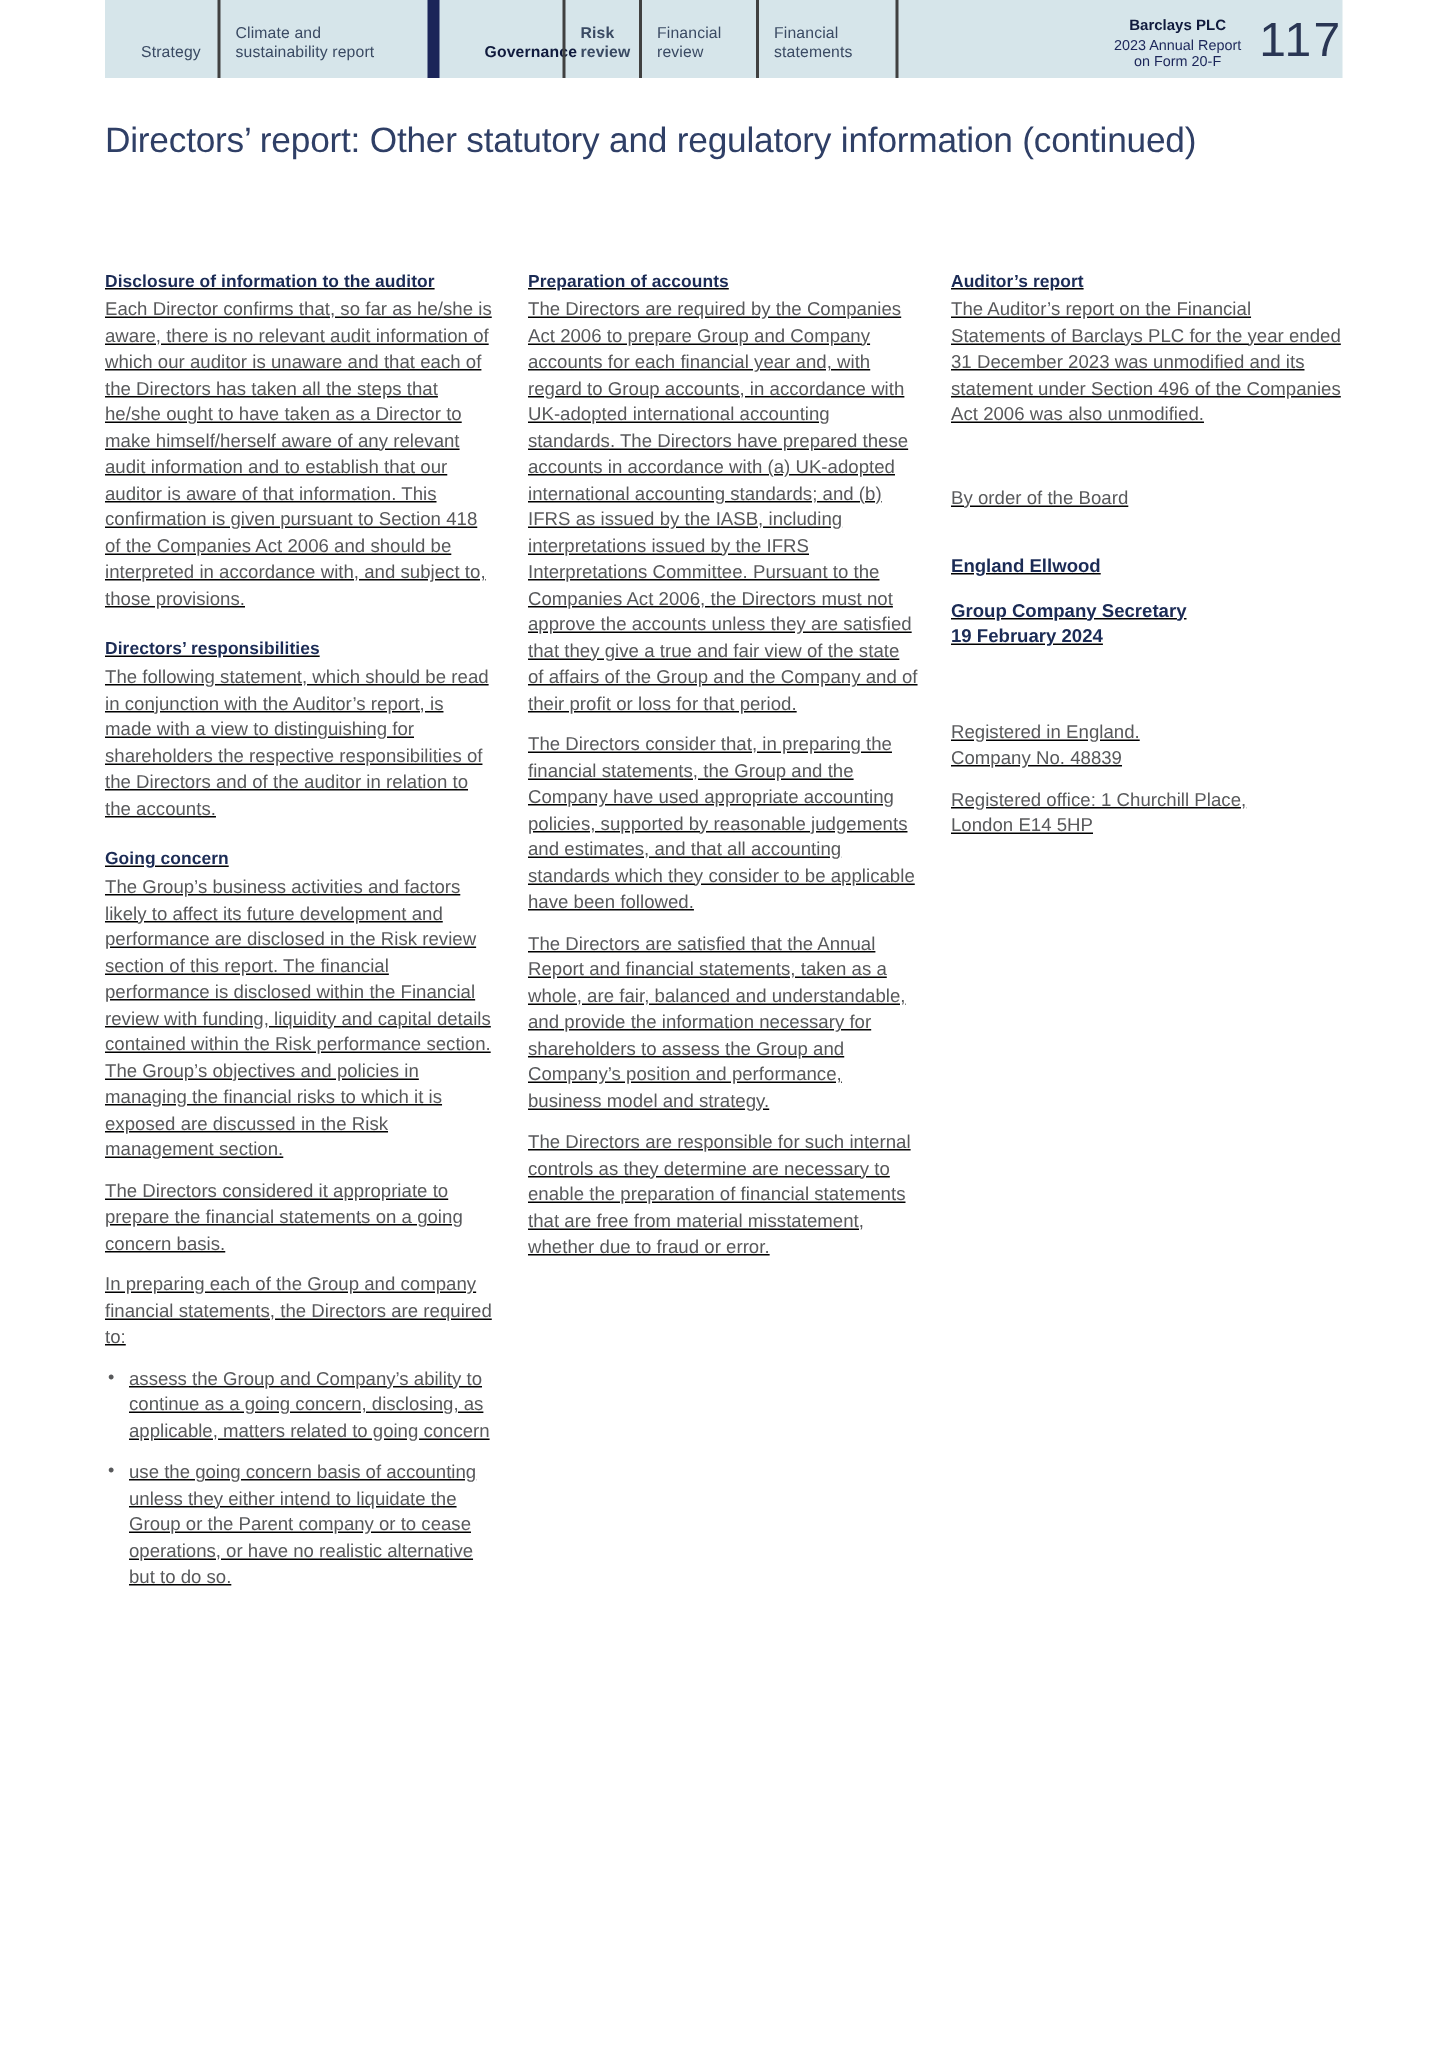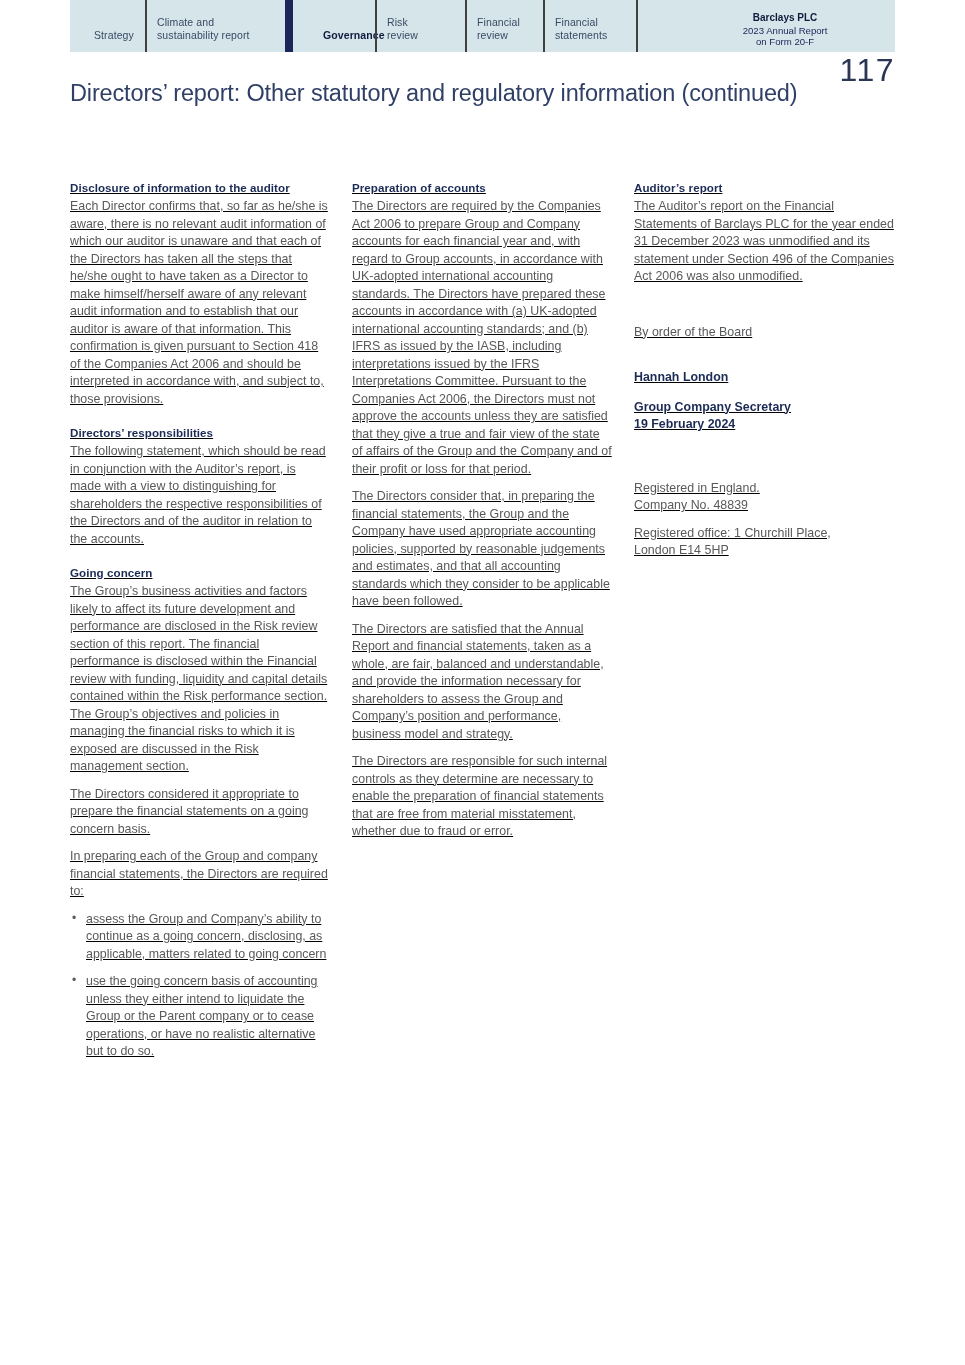--- a/index.html
+++ b/index.html
@@ -46,21 +46,21 @@
     border-left: 8px solid #1b2559;
     font-weight: bold;
     color: #101a3d;
     padding-left: 30px;
   }
   .nav-tab .line { display: block; white-space: nowrap; }
 
   .nav-tab.w-strategy        { width: 75px; }
   .nav-tab.w-climate         { width: 140px; }
   .nav-tab.w-governance      { width: 90px; }
-  .nav-tab.w-risk            { width: 90px; }
+  .nav-tab.w-risk            { width: 51px; font-weight: bold; }
   .nav-tab.w-finreview       { width: 78px; }
   .nav-tab.w-finstatements   { width: 93px; }
   .nav-tab.w-spacer          { flex: 1 1 auto; }
 
   
   .brand-block {
     position: absolute;
     right: 70px;
     top: 10px;
     display: flex;
@@ -81,21 +81,20 @@
     display: block;
     margin-bottom: 1px;
   }
   .brand-lines span.l { display: block; white-space: nowrap; }
   .page-number {
     font-size: 32px;
     line-height: 32px;
     color: #2a3654;
     font-weight: 300;
     letter-spacing: 1.5px;
-    margin-top: 44px;
   }
 
   
   .page-title {
     position: absolute;
     left: 70px;
     top: 62px;
     font-size: 23.5px;
     line-height: 30px;
     color: #2f3f66;
@@ -244,21 +243,21 @@
   </div>
 
   <div class="col col3">
     <h3 class="sec-head">Auditor’s report</h3>
     <p class="body">The Auditor’s report on the Financial Statements of Barclays PLC for the year ended 31 December 2023 was unmodified and its statement under Section 496 of the Companies Act 2006 was also unmodified.</p>
 
     <div class="spacer-28"></div>
     <p class="body tight">By order of the Board</p>
 
     <div class="spacer-28"></div>
-    <p class="signoff-name">Hannah London</p>
+    <p class="signoff-name">England Ellwood</p>
     <p class="signoff-role">Group Company Secretary</p>
     <p class="signoff-role" style="margin-top:0;">19 February 2024</p>
 
     <div class="spacer-46"></div>
     <p class="body tight">Registered in England.</p>
     <p class="body">Company No. 48839</p>
     <p class="body tight">Registered office: 1 Churchill Place,</p>
     <p class="body">London E14 5HP</p>
   </div>
 

